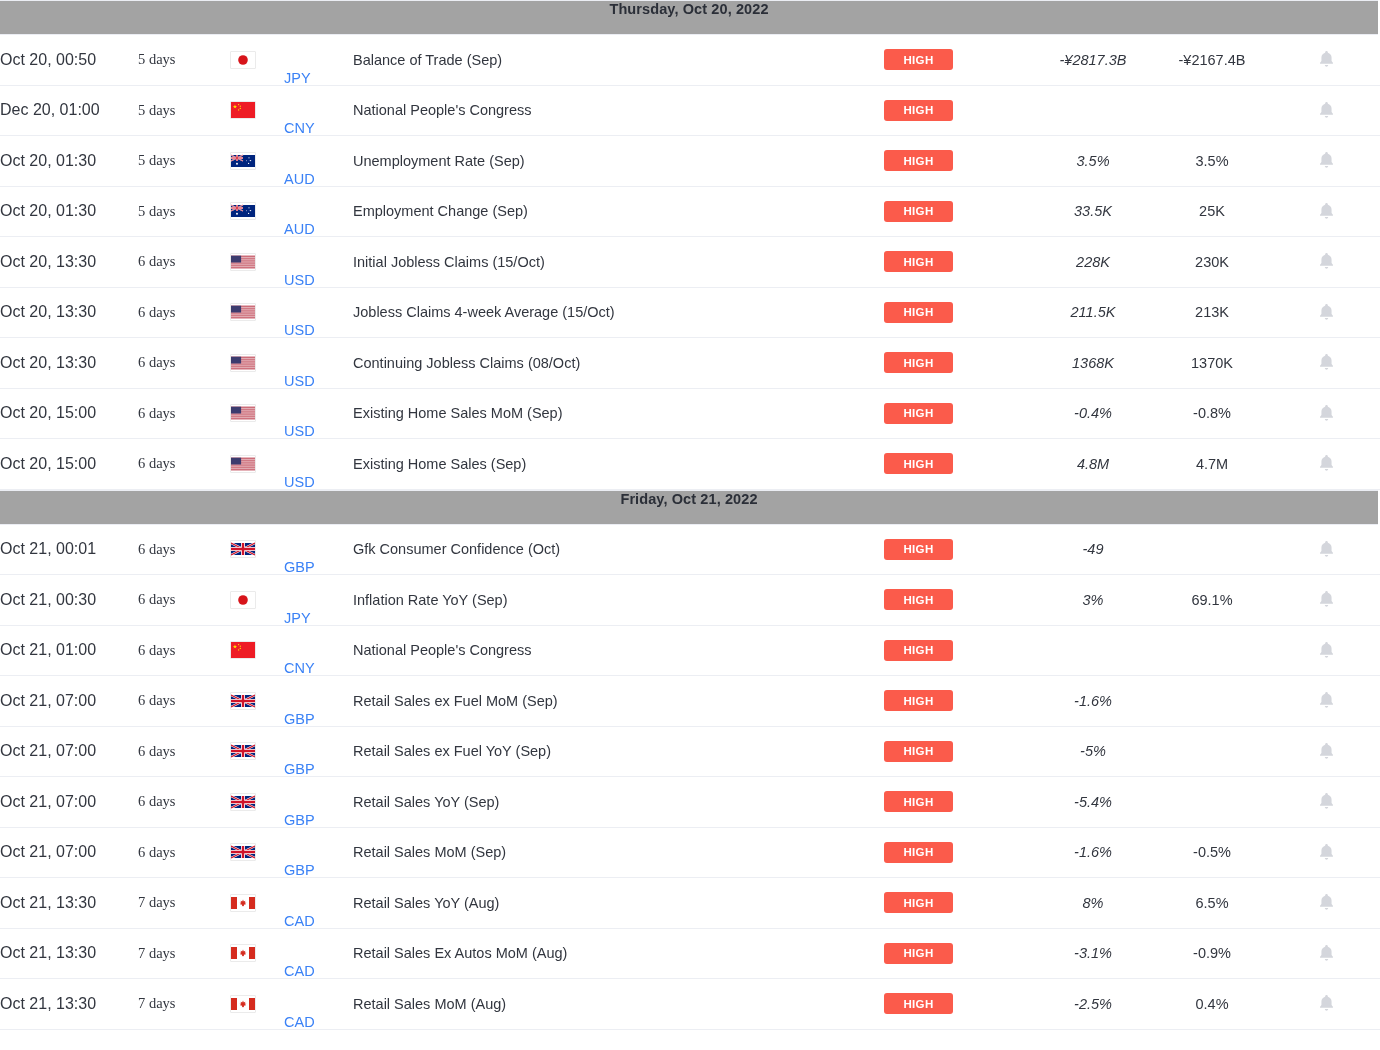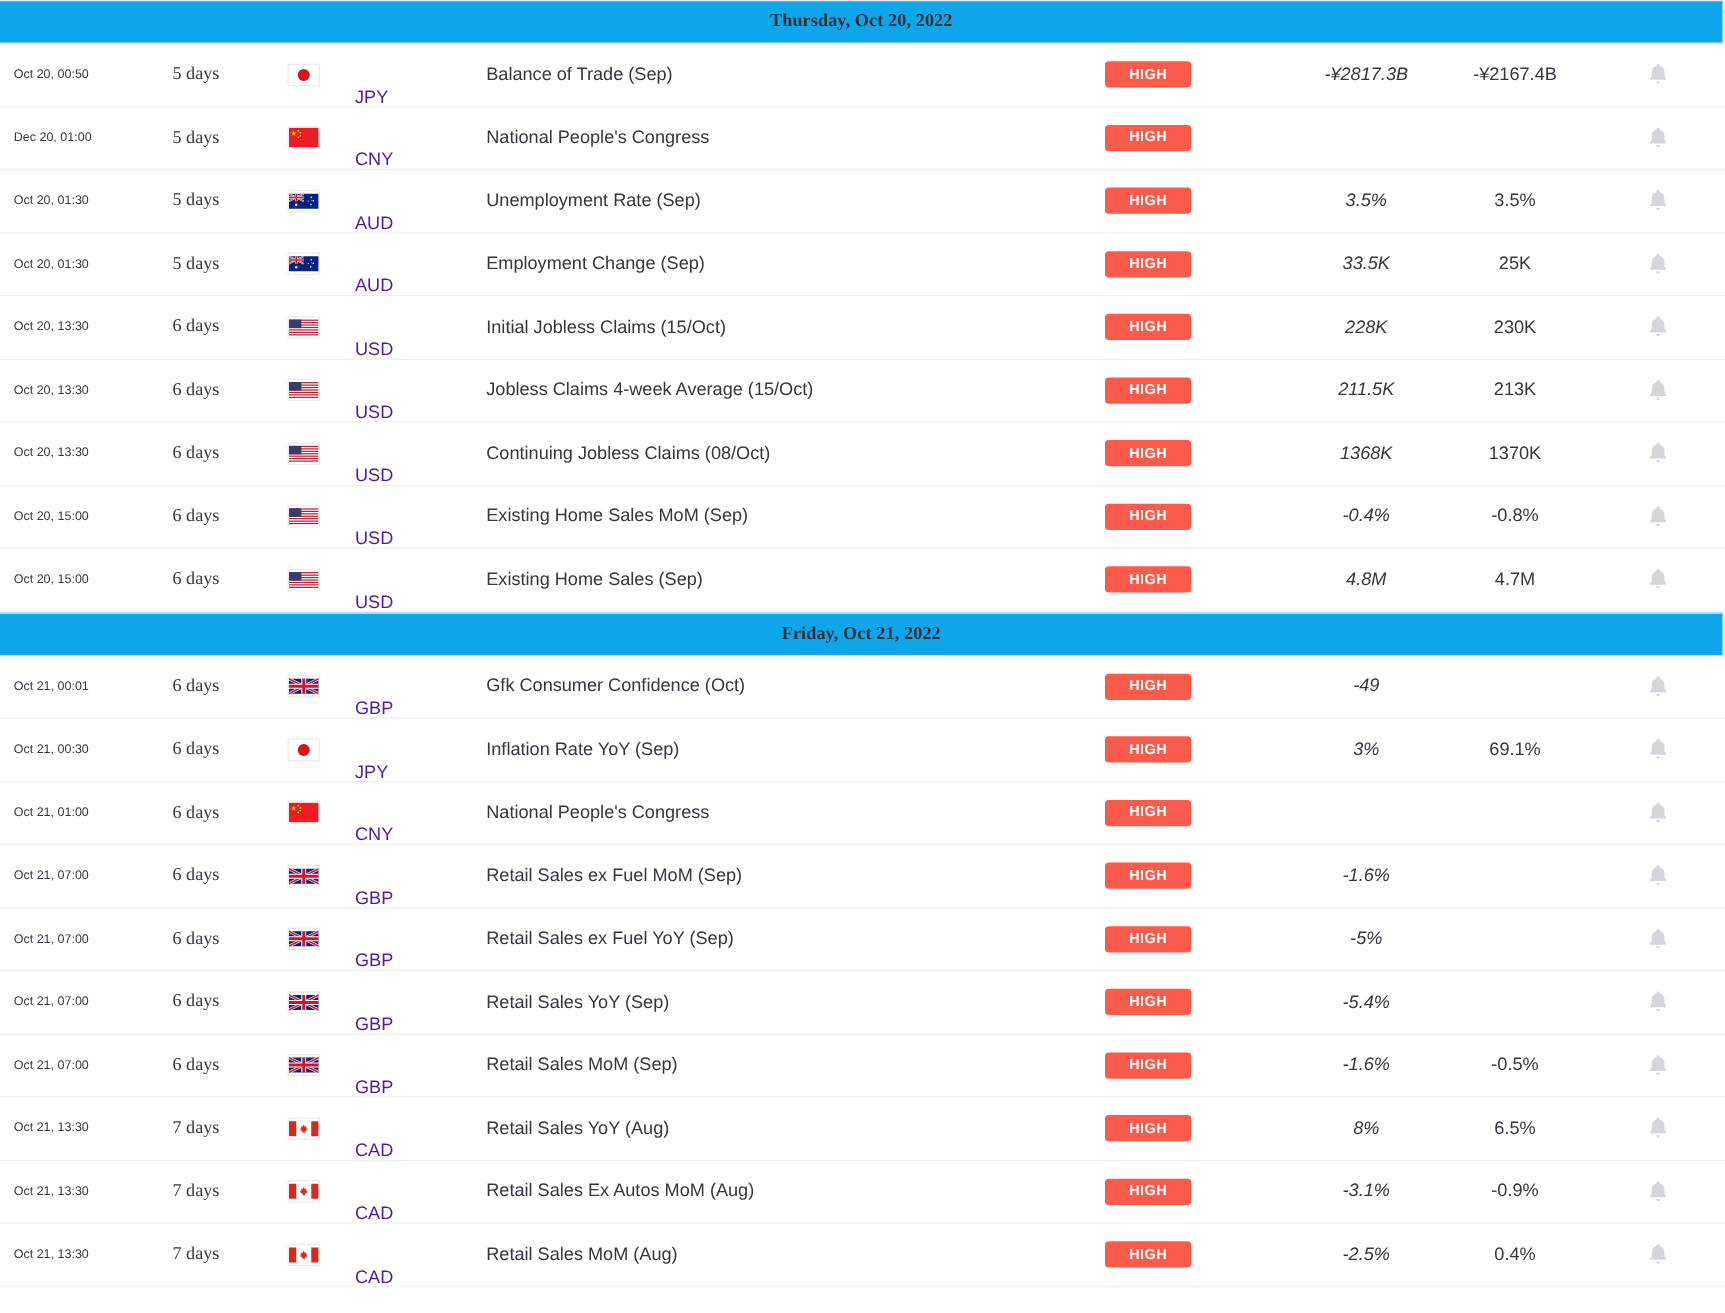--- a/index.html
+++ b/index.html
@@ -14,82 +14,80 @@
   }
 
   #calendar {
     width: 1380px;
     background: #ffffff;
   }
 
   
   .day-header {
     height: 35px;
-    background: #0ea5e9;
+    background: #a3a3a3;
     border-top: 1px solid #ebedf3;
     border-bottom: 1px solid #ebedf3;
     display: flex;
-    align-items: center;
+    align-items: flex-start;
     justify-content: center;
     width: 1378px;
-    font-family: Liberation Serif, serif;
   }
   .day-header-label {
     font-size: 14.5px;
     font-weight: bold;
     color: #2b2f38;
     letter-spacing: 0.1px;
   }
 
   
   .event-row {
     height: 50.5px;
     display: flex;
     align-items: center;
     border-bottom: 1px solid #eceef3;
     background: #ffffff;
     width: 1380px;
   }
 
   .c-date {
     width: 138px;
-    padding-left: 11px;
-    font-size: 10px;
+    padding-left: 0;
+    font-size: 16px;
     color: #32363f;
     white-space: nowrap;
   }
   .c-ago {
     width: 90px;
     font-size: 14.5px;
     color: #32363f;
     white-space: nowrap;
     font-family: Liberation Serif, serif;
   }
   .c-flag {
     width: 56px;
     display: flex;
     align-items: center;
     justify-content: flex-start;
     padding-left: 2px;
   }
   .c-cur {
     width: 64px;
     font-size: 14.5px;
-    color: #4c1d95;
+    color: #3b82f6;
     white-space: nowrap;
     margin-top: 36px;
   }
   .c-event {
     flex: 1 1 auto;
     padding-left: 5px;
     font-size: 14.5px;
     color: #32363f;
     white-space: nowrap;
     overflow: hidden;
-    margin-left: 36px;
   }
   .c-impact {
     width: 150px;
     display: flex;
     justify-content: flex-start;
   }
   .c-actual {
     width: 118px;
     text-align: center;
     font-size: 14.5px;

